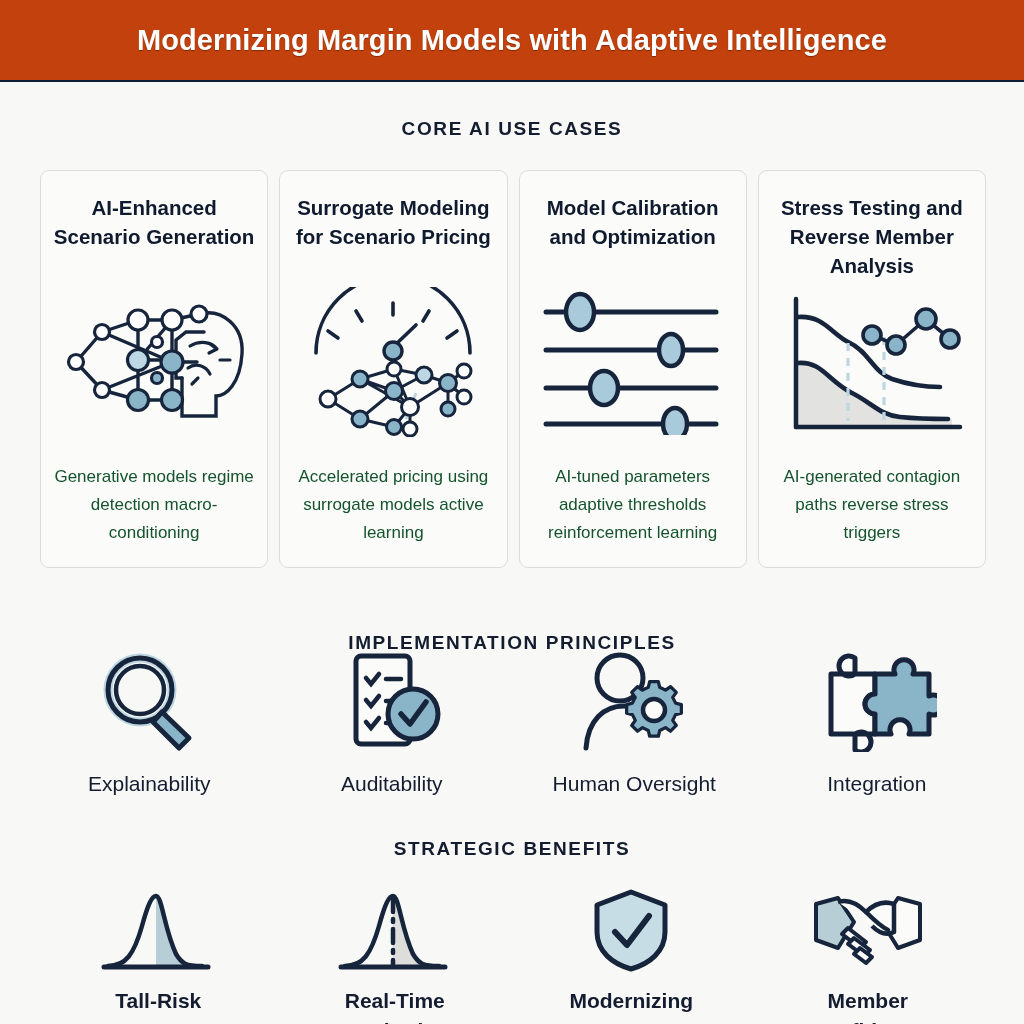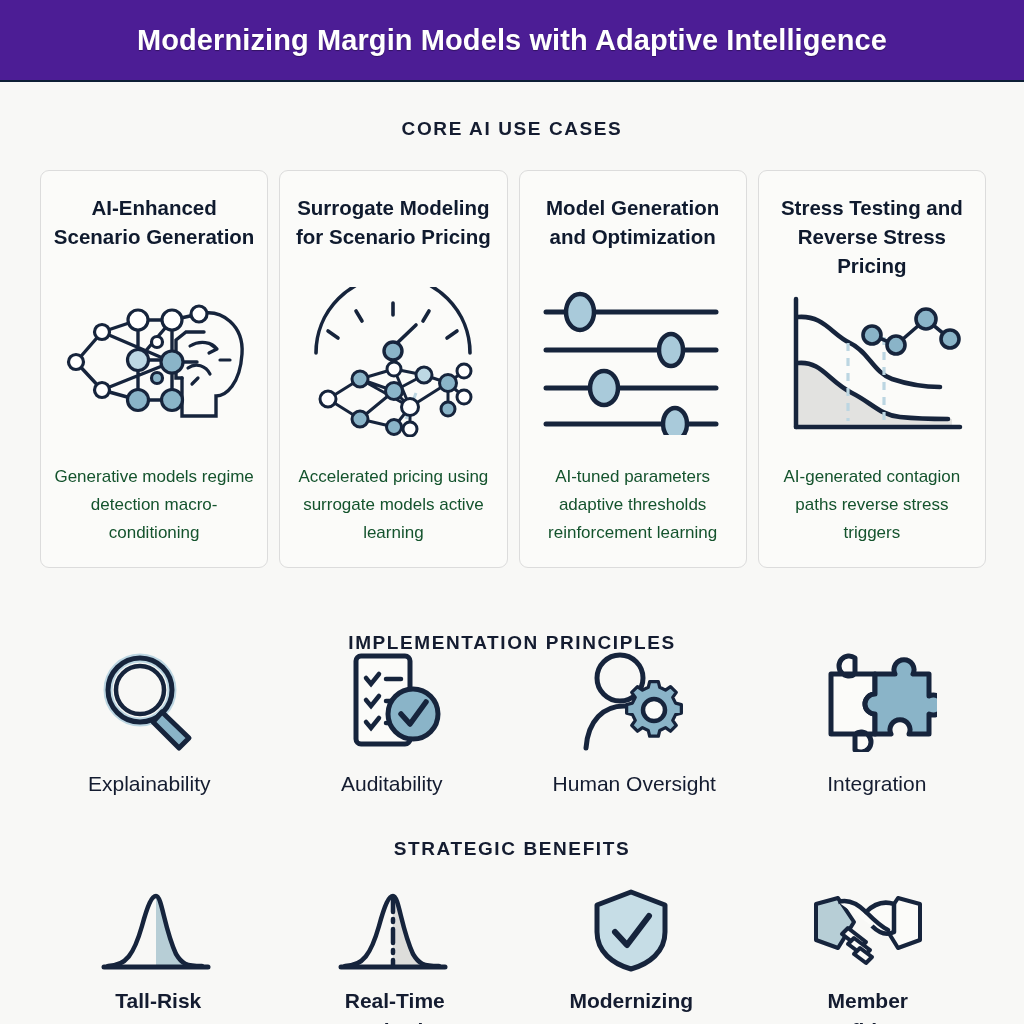--- a/index.html
+++ b/index.html
@@ -19,21 +19,21 @@
     background: #f8f8f6;
     overflow: hidden;
   }
 
   
   .banner {
     position: absolute;
     left: 0; top: 0;
     width: 1024px;
     height: 82px;
-    background: #4c1d95;
+    background: #c2410c;
     border-bottom: 2px solid #0d1f35;
     display: flex;
     align-items: center;
     justify-content: center;
   }
   .banner-title {
     color: #ffffff;
     font-size: 29px;
     font-weight: bold;
     letter-spacing: 0.1px;
@@ -239,42 +239,42 @@
             <circle cx="166" cy="110" r="7" fill="#ffffff"></circle>
             <circle cx="150" cy="122" r="7" fill="#8ab4c8"></circle>
             <circle cx="112" cy="142" r="7" fill="#ffffff"></circle>
           </g>
         </svg>
       </div>
       <div class="card-desc">Accelerated pricing using surrogate models active learning</div>
     </div>
 
     <div class="card">
-      <div class="card-title">Model Generation and Optimization</div>
+      <div class="card-title">Model Calibration and Optimization</div>
       <div class="card-icon">
         <svg width="190" height="145" viewBox="0 0 190 145">
           <g stroke="#16243c" stroke-width="5" stroke-linecap="round">
             <line x1="8" y1="22" x2="178" y2="22"></line>
             <line x1="8" y1="60" x2="178" y2="60"></line>
             <line x1="8" y1="98" x2="178" y2="98"></line>
             <line x1="8" y1="134" x2="178" y2="134"></line>
           </g>
           <g stroke="#16243c" stroke-width="4.5">
             <ellipse cx="42" cy="22" rx="14" ry="18" fill="#a9cada"></ellipse>
             <ellipse cx="133" cy="60" rx="12" ry="16" fill="#a9cada"></ellipse>
             <ellipse cx="66" cy="98" rx="14" ry="17" fill="#a9cada"></ellipse>
             <ellipse cx="137" cy="134" rx="12" ry="16" fill="#a9cada"></ellipse>
           </g>
         </svg>
       </div>
       <div class="card-desc">AI-tuned parameters adaptive thresholds reinforcement learning</div>
     </div>
 
     <div class="card">
-      <div class="card-title">Stress Testing and Reverse Stress Pricing</div>
+      <div class="card-title">Stress Testing and Reverse Member Analysis</div>
       <div class="card-icon">
         <svg width="195" height="150" viewBox="0 0 195 150">
           <path d="M22 76 C48 74 54 92 78 104 C98 114 106 126 126 128 C146 130 158 132 178 132 L178 140 L22 140 Z" fill="#e2e2e0"></path>
           <g fill="none" stroke="#16243c" stroke-width="4.5" stroke-linecap="round">
             <line x1="22" y1="12" x2="22" y2="140"></line>
             <line x1="22" y1="140" x2="186" y2="140"></line>
           </g>
           <g fill="none" stroke="#16243c" stroke-width="4.6" stroke-linecap="round">
             <path d="M24 30 C50 28 58 48 76 56 C94 64 100 86 118 92 C136 98 148 100 166 100"></path>
             <path d="M24 76 C48 74 54 94 78 106 C98 116 106 128 126 130 C146 132 158 132 174 132"></path>

